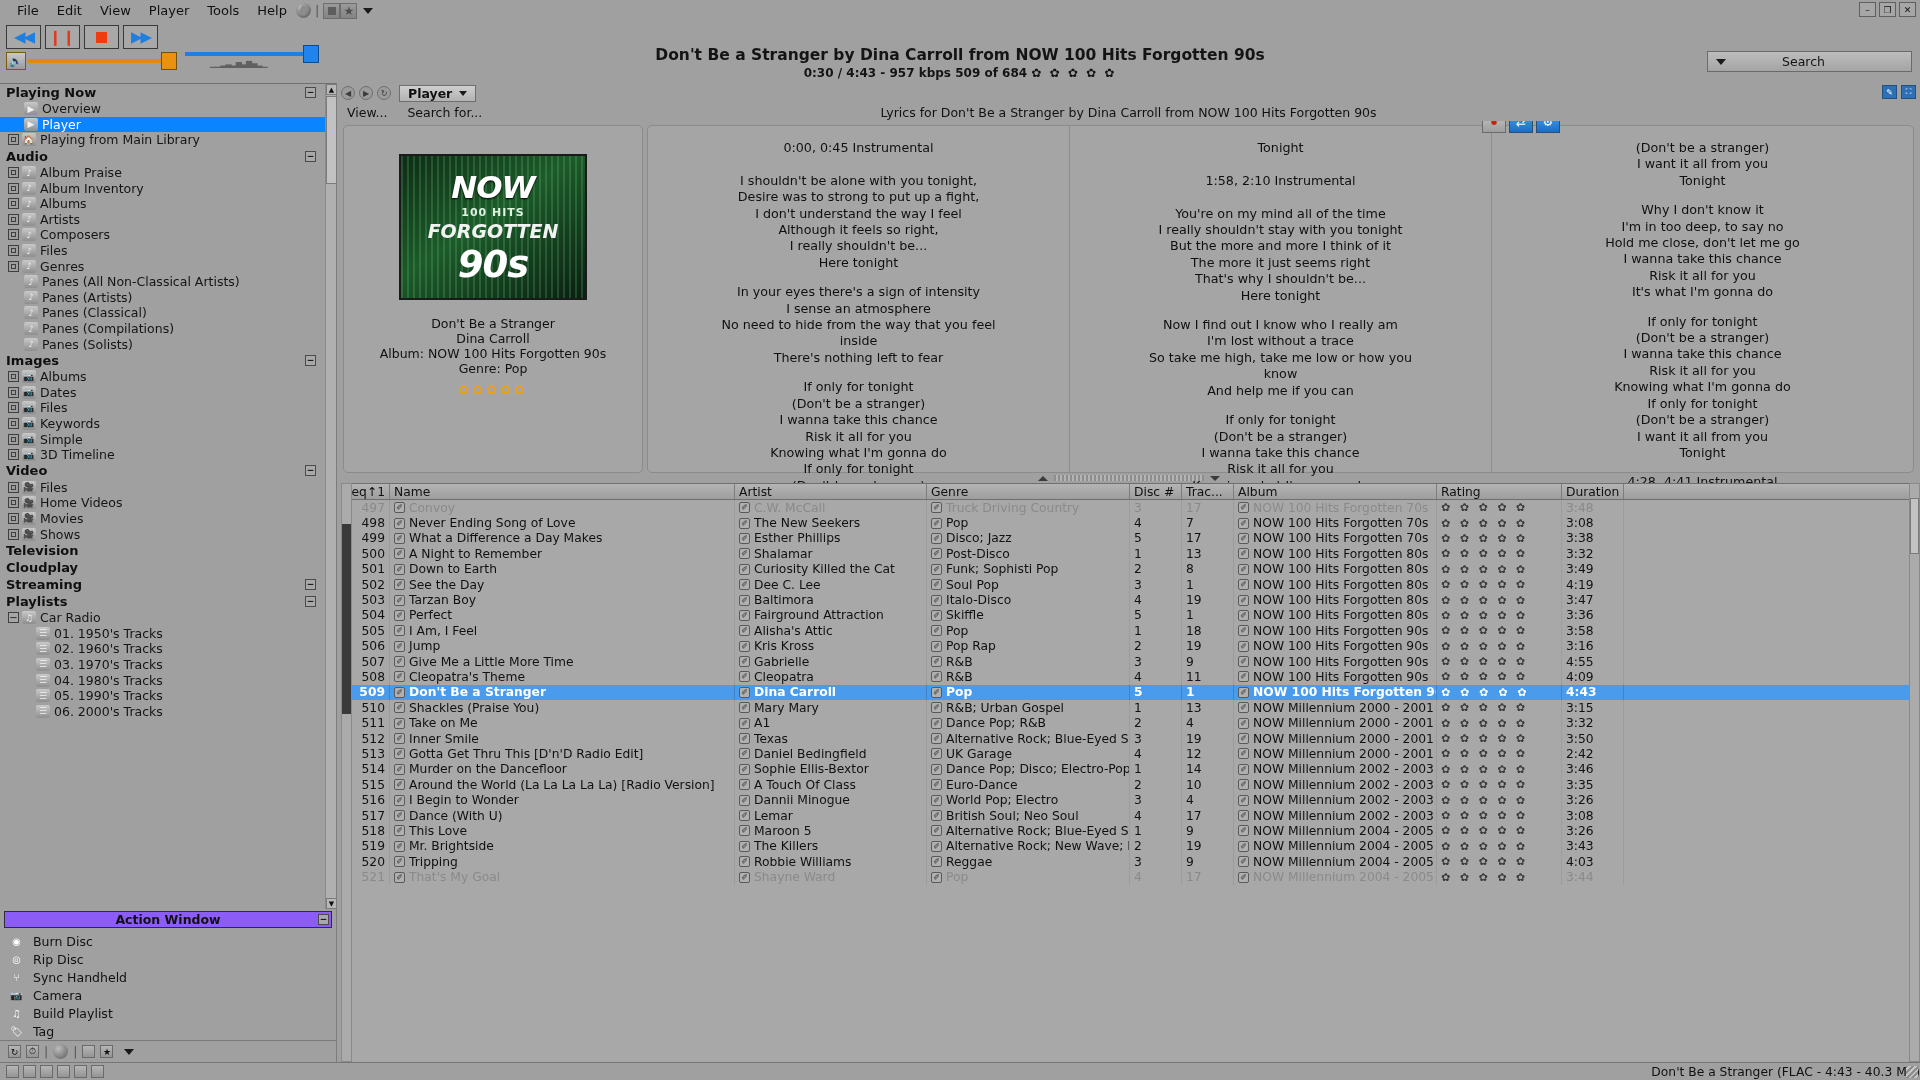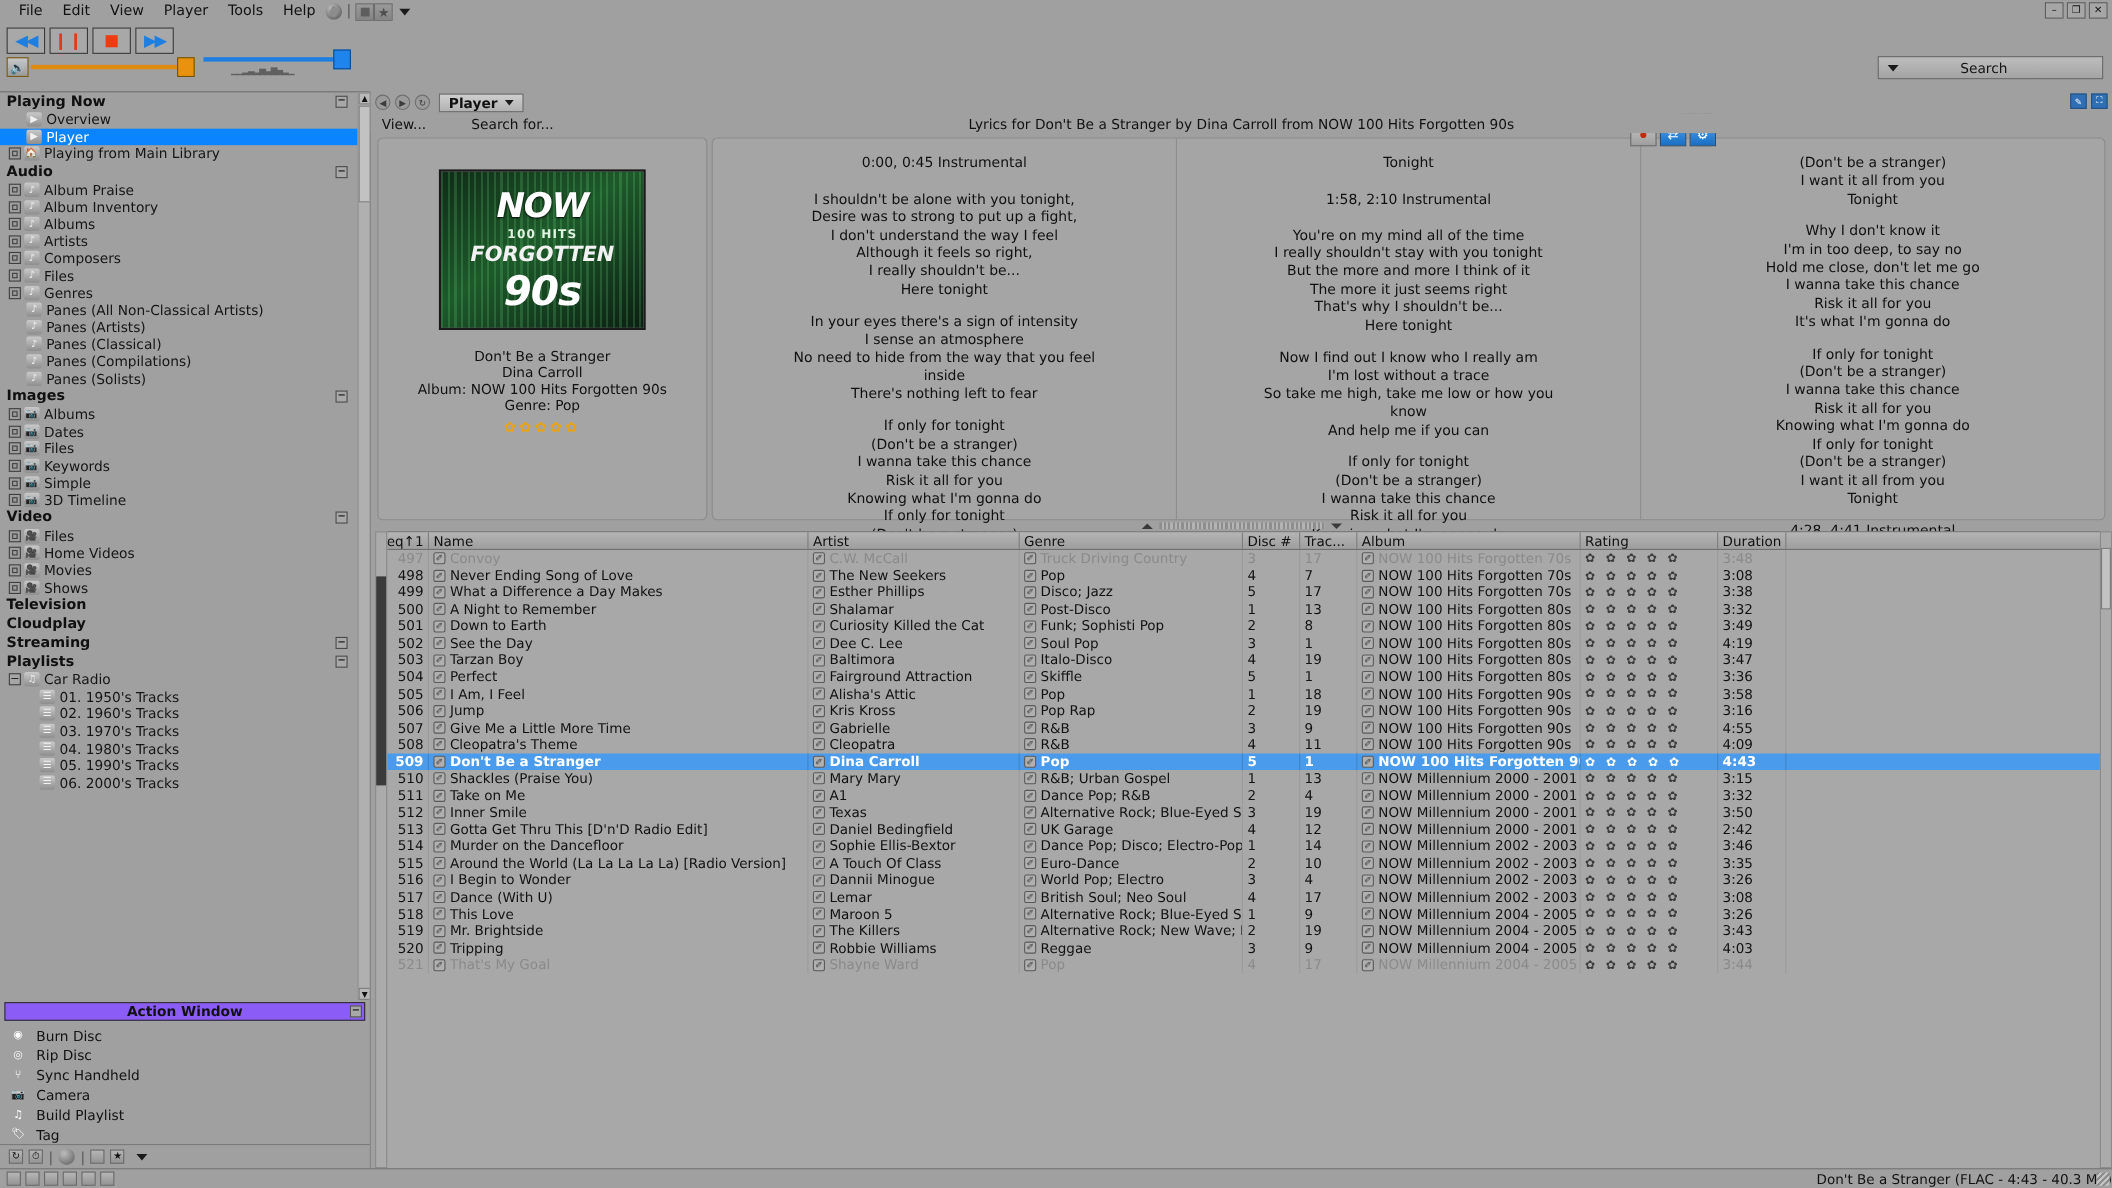--- a/index.html
+++ b/index.html
@@ -101,21 +101,21 @@
   
   .content { flex:1; display:flex; flex-direction:column; min-width:0; border-left:1px solid #7c7c7c;}
   .navbar { height:20px; display:flex; align-items:center; gap:4px; padding-left:4px; background:#a0a0a0; position:relative;}
   .nav-circ { width:14px;height:14px;border-radius:50%; background:#9b9b9b; border:1px solid #6f6f6f; display:flex;align-items:center;justify-content:center;font-size:8px;color:#3c3c3c;}
   .player-tab { height:17px; background:linear-gradient(#cfcfcf,#b2b2b2); border:1px solid #6f6f6f;
       padding:0 8px; display:flex; align-items:center; gap:7px; font-size:12.5px; margin-left:4px; font-weight:bold;}
   .player-tab .pt-caret { width:0;height:0;border-left:4px solid transparent;border-right:4px solid transparent;border-top:5px solid #1a1a1a;}
   .nav-right { position:absolute; right:4px; top:2px; display:flex; gap:4px;}
   .nr-btn { width:15px;height:14px; background:#2f6fb5; border:1px solid #24527f; display:flex;align-items:center;justify-content:center; font-size:8px; color:#fff;}
 
-  .viewbar { height:18px; display:flex; align-items:center; background:#a0a0a0; font-size:12.5px; position:relative;gap:21px; }
+  .viewbar { height:18px; display:flex; align-items:center; background:#a0a0a0; font-size:12.5px; position:relative; }
   .viewbar .vb-item { padding:0 10px; }
   .viewbar .vb-center { position:absolute; left:0; right:0; text-align:center; }
 
   .playerpane { flex:0 0 auto; height:352px; display:flex; padding:4px 6px 0 6px; gap:4px; }
   .albumcol { width:300px; display:flex; flex-direction:column; align-items:center;
       border:1px solid #8b8b8b; border-radius:5px; background:#a5a5a5; padding-top:28px;}
   .coverwrap { width:188px; height:146px; border:2px solid #1a1a1a; position:relative; overflow:hidden;
       background:linear-gradient(145deg,#0f2b16,#1d5a2a 45%,#0b1f12); }
   .cover-bars { position:absolute; inset:0; opacity:0.55;
       background:repeating-linear-gradient(90deg, rgba(120,230,140,.35) 0 2px, rgba(0,0,0,0) 2px 6px); }
@@ -225,20 +225,27 @@
         </div>
     </div>
 
     <div class="seekwrap">
       <div class="seek-track">
           <div class="seek-knob"></div>
         </div>
     </div>
     <div class="eqmini">▁▁▂▃▂▅▃▆▄▂▁</div>
 
+    <div class="nowtitle">
+      <div class="t1">Don't Be a Stranger by Dina Carroll from NOW 100 Hits Forgotten 90s</div>
+      <div class="t2">
+        <span>0:30 / 4:43 -  957 kbps   509 of 684</span>
+        <span class="stars">✿ ✿ ✿ ✿ ✿</span>
+      </div>
+    </div>
 
     <div class="rightctl">
       <div class="rc-lbl">Windows</div>
       <div class="rc-btn rc-red">⏺</div>
       <div class="rc-btn rc-blue">⇄</div>
       <div class="rc-btn rc-blue">⚙</div>
     </div>
 
     <div class="searchbox">
       <span class="sb-caret"></span>

